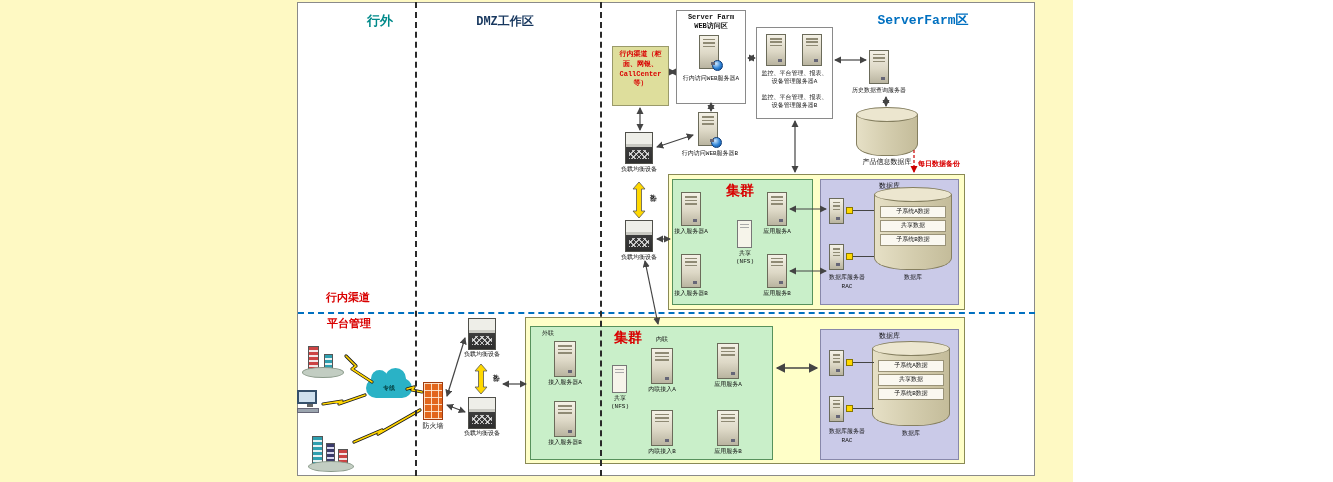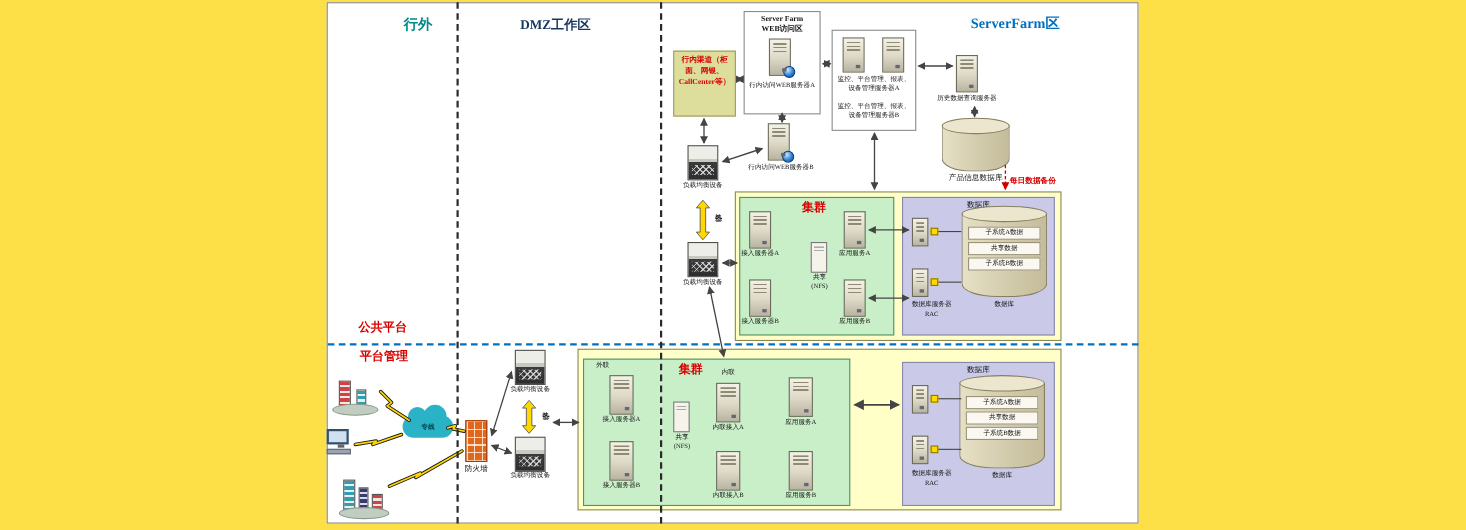--- a/index.html
+++ b/index.html
@@ -1,21 +1,21 @@
 <!DOCTYPE html>
 <html><head>
 <meta charset="utf-8">
 <style>
   * { box-sizing: border-box; }
   body { margin:0; background:#fff; }
-  #stage { position:relative; width:1333px; height:482px; background:#fde047; overflow:hidden;
-           font-family:Liberation Serif, serif; color:#111; }
+  #stage { position:relative; width:1073px; height:482px; background:#fef9c3; overflow:hidden;
+           font-family:Liberation Mono, monospace; color:#111; }
   .abs { position:absolute; }
   .lbl { position:absolute; text-align:center; line-height:1.25; }
-  .f6 { font-size:6px; } .f7 { font-size:7px; } .f8 { font-size:11px; }
+  .f6 { font-size:6px; } .f7 { font-size:7px; } .f8 { font-size:14px; }
   .bold { font-weight:bold; }
   .redtxt { color:#d90000; font-weight:bold; }
 
   .frame { border:1px solid #8a8a8a; background:#fff; }
   .vline { width:0; border-left:2px dashed #2a2a2a; z-index:7; }
   .hline-blue { height:0; border-top:2px dashed #0070c0; z-index:1; }
 
   .chbox { background:#dede9c; border:1px solid #9a9a6a; }
   .whitebox { background:#fff; border:1px solid #8a8a8a; }
   .ybox { background:#ffffc8; border:1px solid #8a8a55; }
@@ -79,21 +79,21 @@
 <body>
 
 <div id="stage">
 
   <div class="abs frame" style="left:297px;top:2px;width:738px;height:474px"></div>
   <div class="abs hline-blue" style="left:298px;top:312px;width:737px"></div>
 
   <div class="lbl bold" style="left:350px;top:14px;width:60px;font-size:13px;color:#008a8a">行外</div>
   <div class="lbl bold" style="left:460px;top:15px;width:90px;font-size:12px;color:#17375e">DMZ工作区</div>
   <div class="lbl bold" style="left:868px;top:13px;width:110px;font-size:13px;color:#0070c0">ServerFarm区</div>
-  <div class="lbl redtxt" style="left:318px;top:292px;width:60px;font-size:11px">公共平台</div>
+  <div class="lbl redtxt" style="left:318px;top:292px;width:60px;font-size:11px">行内渠道</div>
   <div class="lbl redtxt" style="left:314px;top:318px;width:70px;font-size:11px">平台管理</div>
 
   <div class="abs" style="left:300px;top:336px;width:48px;height:42px">
     <div class="btower bt-red" style="left:8px;height:27px"></div>
     <div class="btower bt-teal" style="left:24px;width:9px;height:19px"></div>
     <div class="bbase"></div>
   </div>
 
   <div class="abs" style="left:297px;top:390px;width:26px;height:28px">
     <div class="screen"></div>

